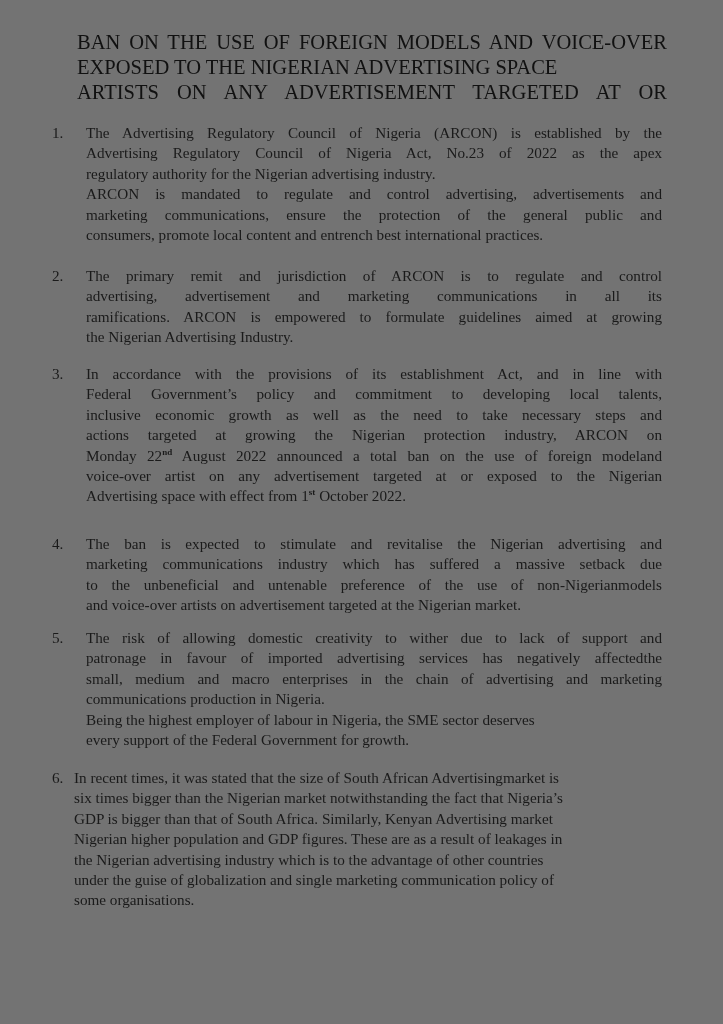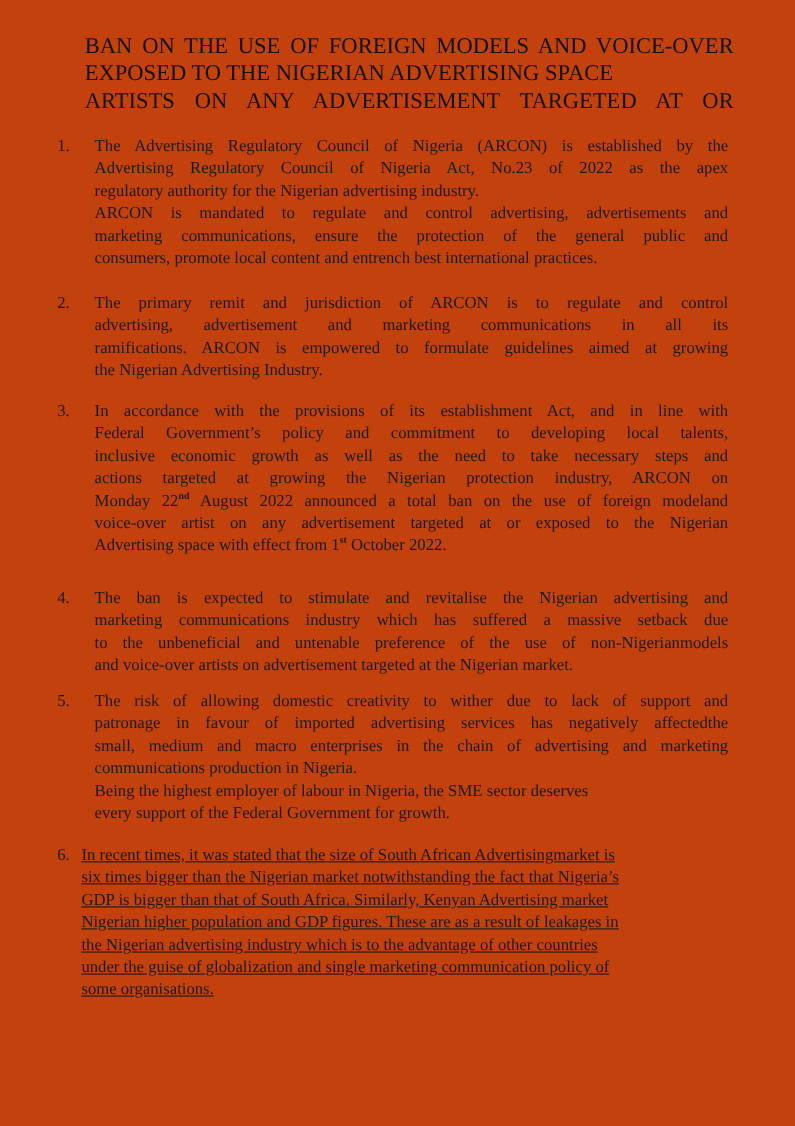--- a/index.html
+++ b/index.html
@@ -13,21 +13,21 @@
       overflow: hidden;
       position: relative;
       color: #1a1a1a;
       font-family: "Liberation Serif", "DejaVu Serif", serif;
     }
     .page {
       position: absolute;
       left: 0; top: 0;
       width: 723px;
       height: 1024px;
-      background: #c2410c;
+      background: #737373;
     }
     .title {
       position: absolute;
       left: 77px;
       top: 30px;
       width: 590px;
       font-size: 20.5px;
       line-height: 25px;
       letter-spacing: 0px;
       margin: 0;
@@ -74,21 +74,21 @@
       line-height: 0;
       vertical-align: 6px;
       font-weight: bold;
     }
     #item-1 { top: 123px; }
     #item-2 { top: 266px; }
     #item-3 { top: 364px; }
     #item-4 { top: 534px; }
     #item-5 { top: 628px; }
     #item-6 { top: 768px; }
-    #item-6 .body { margin-left: 22px; text-decoration: underline; }
+    #item-6 .body { margin-left: 22px; }
     #item-6 .num { left: 0; }
   </style>
 </head>
 <body>
 
 <div class="page">
 
   <h1 class="title">
     <span class="tline">BAN ON THE USE OF FOREIGN MODELS AND VOICE-OVER</span>
     <span class="tline last">EXPOSED TO THE NIGERIAN ADVERTISING SPACE</span>

